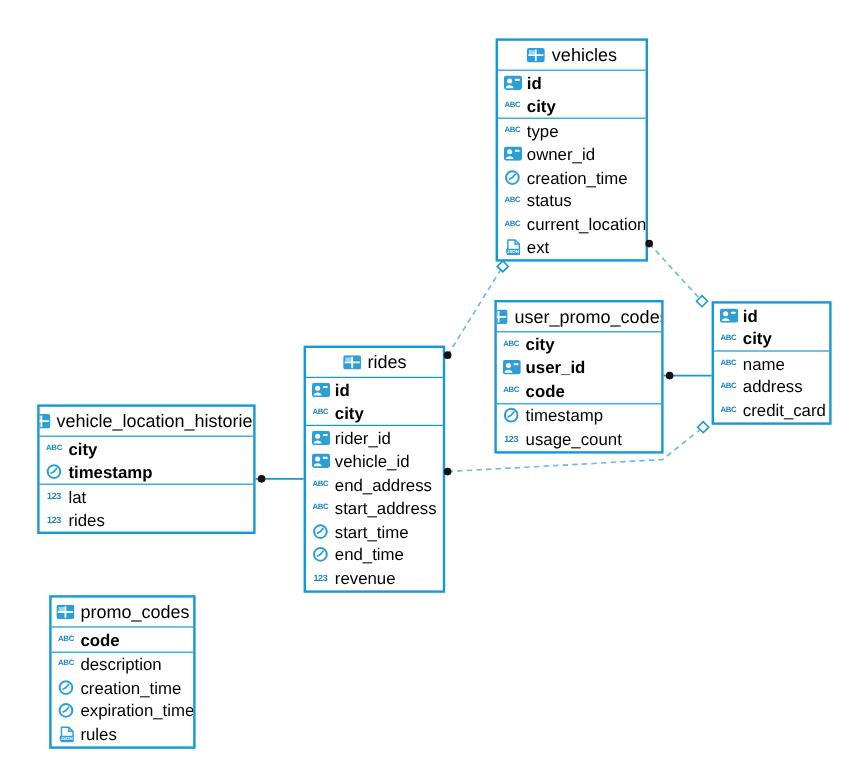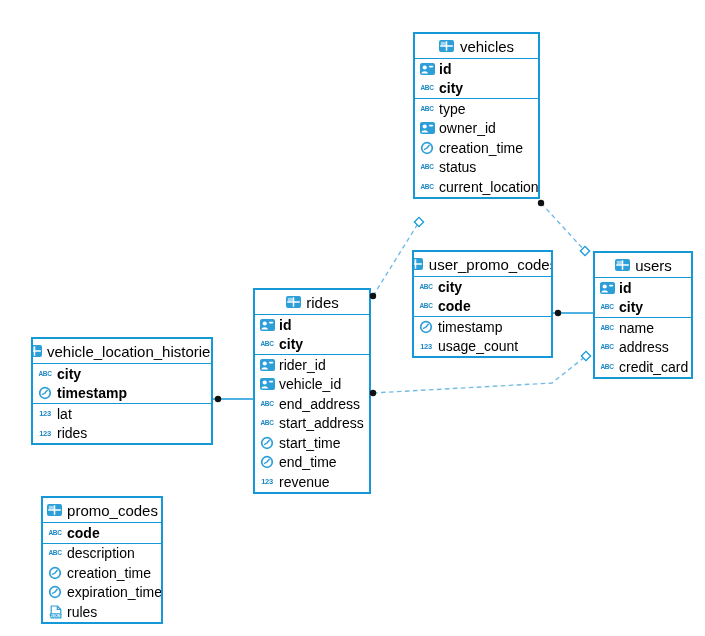--- a/index.html
+++ b/index.html
@@ -94,37 +94,59 @@
             <span class="col-name">creation_time</span>
           </div>
           <div class="col-row">
             <span class="dticon glyph-abc">ABC</span>
             <span class="col-name">status</span>
           </div>
           <div class="col-row">
             <span class="dticon glyph-abc">ABC</span>
             <span class="col-name">current_location</span>
           </div>
+          <div class="col-row">
+            <span class="dticon">
+              <svg width="13" height="14" viewBox="0 0 13 14">
+                <path d="M2.2 1 H8.3 L11.8 4.4 V13 H2.2 Z" fill="#fff" stroke="#2d9fd8" stroke-width="1.2" stroke-linejoin="round"></path>
+                <path d="M8.3 1 V4.4 H11.8" fill="none" stroke="#2d9fd8" stroke-width="1.2"></path>
+                <rect x="0.8" y="8.2" width="11.4" height="4.4" rx="1" fill="#2d9fd8"></rect>
+                <text x="6.5" y="11.7" font-size="3.7" font-weight="bold" fill="#fff" text-anchor="middle" font-family="Liberation Sans, sans-serif">JSON</text>
+              </svg>
+            </span>
+            <span class="col-name">ext</span>
+          </div>
         </div>
       </div>
       <div class="entity" style="left: 412px; top: 250px; width: 141px;">
         <div class="entity-header">
           <span class="dticon">
             <svg width="15" height="12" viewBox="0 0 15 12">
               <rect width="15" height="12" rx="2" fill="#2d9fd8"></rect>
               <rect x="1.8" y="1.8" width="5" height="3.4" fill="#9fd4f0"></rect>
               <path d="M1.2 6 H13.8 M7.5 1.2 V10.8" stroke="#fff" stroke-width="1.5"></path>
             </svg>
           </span>
           <span>user_promo_codes</span>
         </div>
         <div class="section pk">
           <div class="col-row">
             <span class="dticon glyph-abc">ABC</span>
             <span class="col-name">city</span>
+          </div>
+          <div class="col-row">
+            <span class="dticon">
+              <svg width="15" height="12" viewBox="0 0 15 12">
+                <rect width="15" height="12" rx="2" fill="#2d9fd8"></rect>
+                <rect x="9" y="2.7" width="4.2" height="1.7" rx="0.8" fill="#fff"></rect>
+                <circle cx="4.7" cy="4.5" r="2.1" fill="#fff"></circle>
+                <path d="M1.4 10.6 C1.4 7.3 8 7.3 8 10.6 Z" fill="#fff"></path>
+              </svg>
+            </span>
+            <span class="col-name">user_id</span>
           </div>
           <div class="col-row">
             <span class="dticon glyph-abc">ABC</span>
             <span class="col-name">code</span>
           </div>
         </div>
         <div class="section fields">
           <div class="col-row">
             <span class="dticon">
               <svg width="14" height="14" viewBox="0 0 14 14">
@@ -134,30 +156,20 @@
             </span>
             <span class="col-name">timestamp</span>
           </div>
           <div class="col-row">
             <span class="dticon glyph-num">123</span>
             <span class="col-name">usage_count</span>
           </div>
         </div>
       </div>
       <div class="entity" style="left: 593px; top: 251px; width: 100px;">
-        <div class="entity-header">
-          <span class="dticon">
-            <svg width="15" height="12" viewBox="0 0 15 12">
-              <rect width="15" height="12" rx="2" fill="#2d9fd8"></rect>
-              <rect x="1.8" y="1.8" width="5" height="3.4" fill="#9fd4f0"></rect>
-              <path d="M1.2 6 H13.8 M7.5 1.2 V10.8" stroke="#fff" stroke-width="1.5"></path>
-            </svg>
-          </span>
-          <span>users</span>
-        </div>
         <div class="section pk">
           <div class="col-row">
             <span class="dticon">
               <svg width="15" height="12" viewBox="0 0 15 12">
                 <rect width="15" height="12" rx="2" fill="#2d9fd8"></rect>
                 <rect x="9" y="2.7" width="4.2" height="1.7" rx="0.8" fill="#fff"></rect>
                 <circle cx="4.7" cy="4.5" r="2.1" fill="#fff"></circle>
                 <path d="M1.4 10.6 C1.4 7.3 8 7.3 8 10.6 Z" fill="#fff"></path>
               </svg>
             </span>

